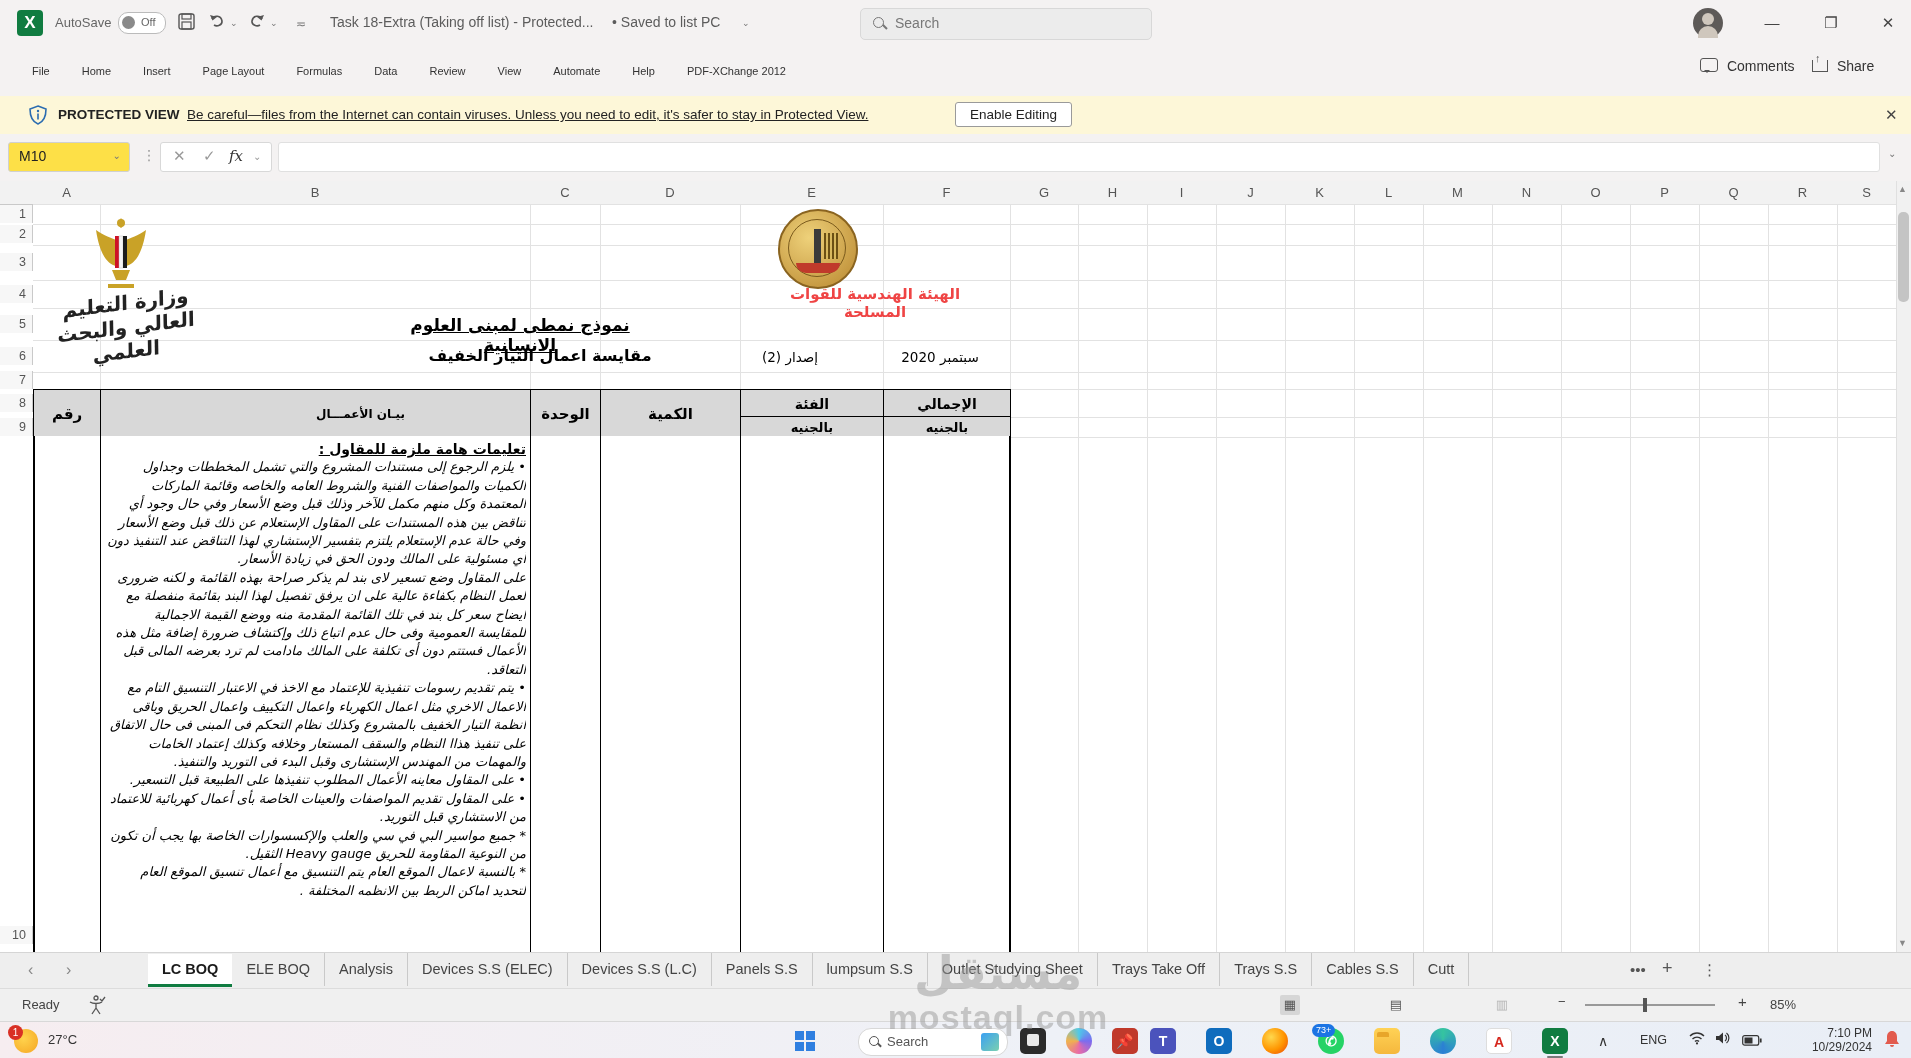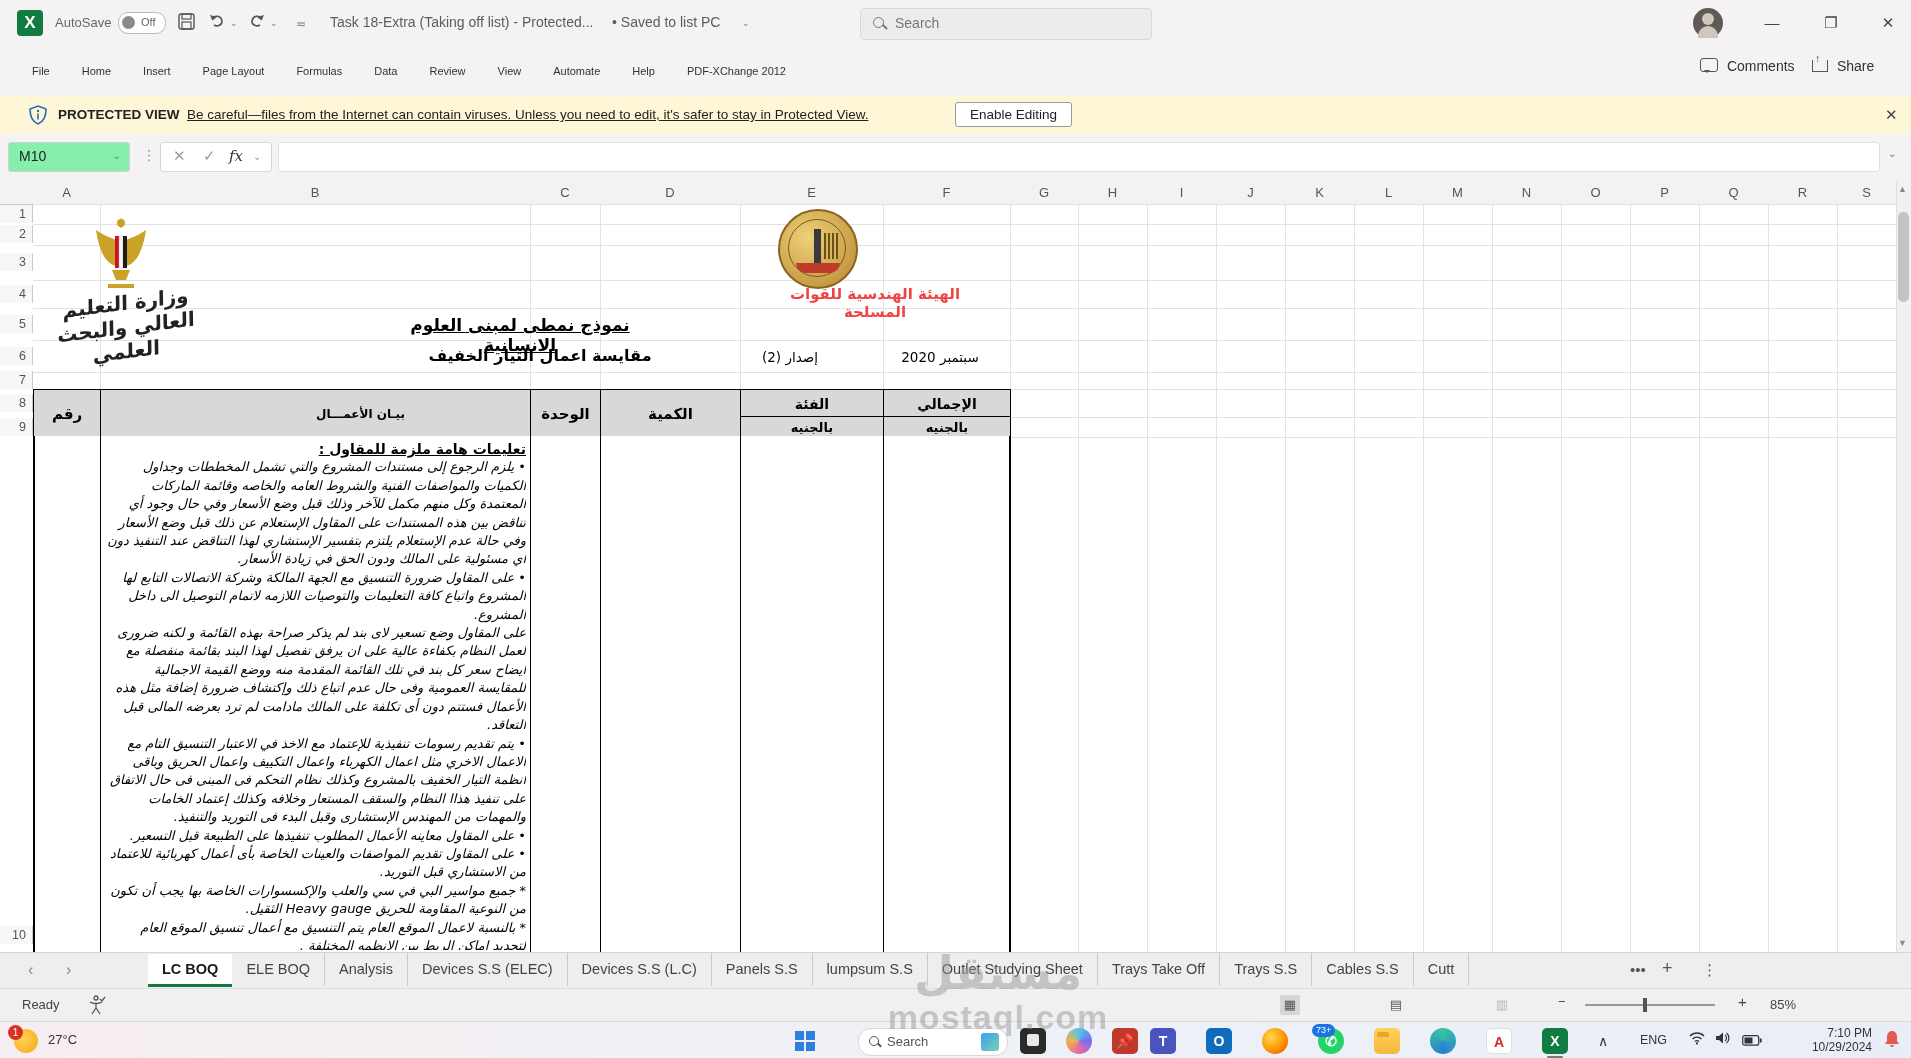--- a/index.html
+++ b/index.html
@@ -35,21 +35,21 @@
   .share-ic::after{content:"↑";position:absolute;left:2px;top:-8px;font-size:11px;color:#555;}
   
   #banner{left:0;top:96px;width:1911px;height:38px;background:#fdf7d8;border-bottom:1px solid #e6e0c0;}
   .shield{left:28px;top:9px;width:20px;height:20px;}
   .pv-label{left:58px;top:11px;font-size:13.5px;font-weight:bold;color:#222;}
   .pv-msg{left:187px;top:11px;font-size:13.5px;color:#222;text-decoration:underline;}
   .enable-btn{left:955px;top:6px;padding:4px 14px;background:#fff;border:1px solid #9a9a9a;border-radius:3px;font-size:13.5px;color:#222;}
   .pv-close{left:1885px;top:10px;font-size:15px;color:#444;}
   
   #fbar{left:0;top:134px;width:1911px;height:47px;background:#f4f2f2;border-bottom:1px solid #d8d8d8;}
-  .namebox{left:8px;top:8px;width:120px;height:28px;background:#86efac;border:1px solid #d0d0d0;border-radius:3px;}
+  .namebox{left:8px;top:8px;width:120px;height:28px;background:#fde047;border:1px solid #d0d0d0;border-radius:3px;}
   .namebox .ref{position:absolute;left:10px;top:5px;font-size:14px;color:#222;}
   .namebox .nb-caret{position:absolute;right:8px;top:7px;font-size:10px;color:#777;}
   .fdots{left:142px;top:13px;color:#999;font-size:14px;}
   .fbtns{left:160px;top:8px;width:110px;height:28px;background:#fff;border:1px solid #d8d8d8;border-radius:3px;color:#999;}
   .fbtns span{position:absolute;top:4px;font-size:15px;}
   .finput{left:278px;top:8px;width:1600px;height:28px;background:#fff;border:1px solid #e0e0e0;border-radius:3px;}
   .fexp{left:1888px;top:14px;font-size:10px;color:#777;}
   
   #sheet{left:0;top:181px;width:1911px;height:771px;background:#fff;}
   .corner{left:0;top:0;width:33px;height:23px;background:#f2f2f2;border-right:1px solid #c9c9c9;border-bottom:1px solid #c9c9c9;}
@@ -309,21 +309,20 @@
 
   <div class="abs doc-title1 ar" style="left:400px;top:134px;width:240px;text-align:center;">نموذج نمطى لمبنى العلوم الانسانية</div>
   <div class="abs doc-title2 ar" style="left:420px;top:165px;width:240px;text-align:center;">مقايسة اعمال التيار الخفيف</div>
   <div class="abs ar" style="left:715px;top:168px;width:150px;font-size:13.5px;color:#000;text-align:center;">إصدار (2)</div>
   <div class="abs ar" style="left:865px;top:168px;width:150px;font-size:13.5px;color:#000;text-align:center;">سبتمبر 2020</div>
 </div>
 
 <div id="notes" class="abs">
   <div class="ntitle">تعليمات هامة ملزمة للمقاول :</div>
 <p>• يلزم الرجوع إلى مستندات المشروع والتي تشمل المخططات وجداول الكميات والمواصفات الفنية والشروط العامه والخاصه وقائمة الماركات المعتمدة وكل منهم مكمل للآخر وذلك قبل وضع الأسعار وفي حال وجود أي تناقض بين هذه المستندات على المقاول الإستعلام عن ذلك قبل وضع الأسعار وفي حالة عدم الإستعلام يلتزم بتفسير الإستشاري لهذا التناقض عند التنفيذ دون أي مسئولية على المالك ودون الحق في زيادة الأسعار.</p>
-    <p>• على المقاول ضرورة التنسيق مع الجهة المالكة وشركة الاتصالات التابع لها المشروع واتباع كافة التعليمات والتوصيات اللازمه لاتمام التوصيل الى داخل المشروع.</p>
     <p>على المقاول وضع تسعير لاى بند لم يذكر صراحة بهذه القائمة و لكنه ضرورى لعمل النظام بكفاءة عالية على ان يرفق تفصيل لهذا البند بقائمة منفصلة مع ايضاح سعر كل بند في تلك القائمة المقدمة منه ووضع القيمة الاجمالية للمقايسة العمومية وفى حال عدم اتباع ذلك وإكتشاف ضرورة إضافة مثل هذه الأعمال فستتم دون أى تكلفة على المالك مادامت لم ترد بعرضه المالى قبل التعاقد.</p>
     <p>• يتم تقديم رسومات تنفيذية للإعتماد مع الاخذ في الاعتبار التنسيق التام مع الاعمال الاخري مثل اعمال الكهرباء واعمال التكييف واعمال الحريق وباقى انظمة التيار الخفيف بالمشروع وكذلك نظام التحكم فى المبنى فى حال الاتفاق على تنفيذ هذاا النظام والسقف المستعار وخلافه وكذلك إعتماد الخامات والمهمات من المهندس الإستشارى وقبل البدء فى التوريد والتنفيذ.</p>
     <p>• على المقاول معاينه الأعمال المطلوب تنفيذها على الطبيعة قبل التسعير.</p>
     <p>• على المقاول تقديم المواصفات والعينات الخاصة بأى أعمال كهربائية للاعتماد من الاستشاري قبل التوريد.</p>
     <p>* جميع مواسير البي في سي والعلب والإكسسوارات الخاصة بها  يجب أن تكون من النوعية المقاومة  للحريق Heavy gauge الثقيل.</p>
     <p>* بالنسبة لاعمال الموقع العام  يتم التنسيق مع أعمال تنسيق الموقع العام لتحديد اماكن الربط بين  الانظمه المختلفة .</p>
   </div>
 
 <div class="abs vscroll"></div>
 <span class="abs varrow" style="top:184px;">▲</span>

